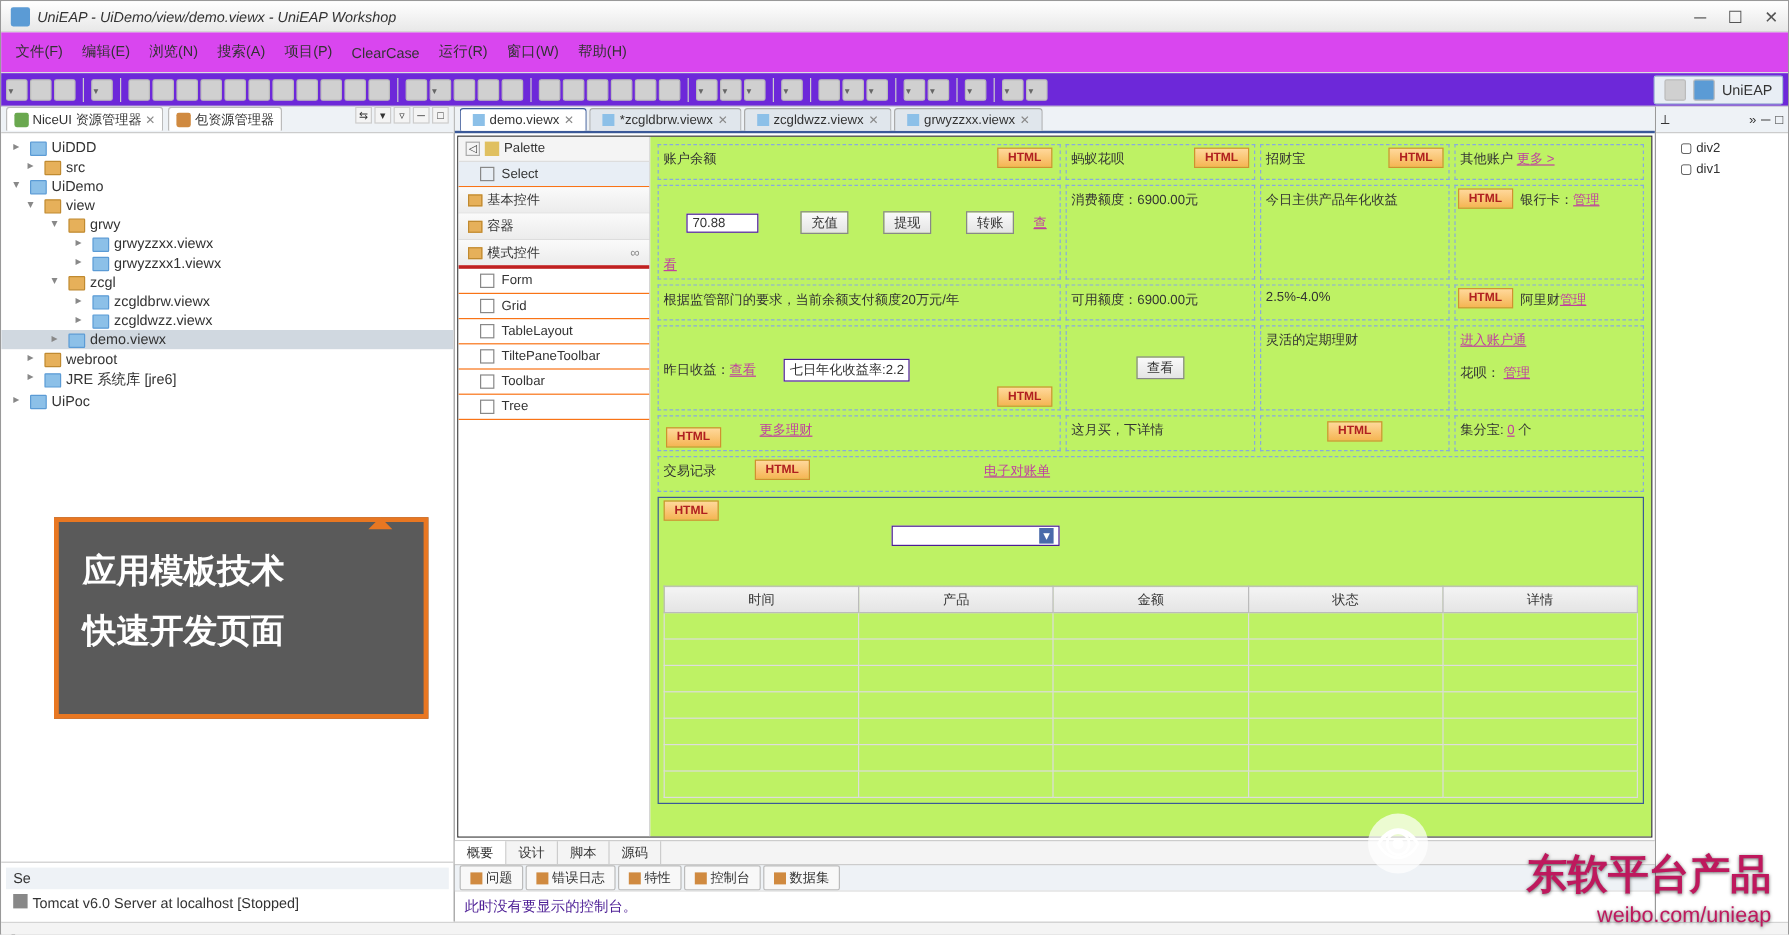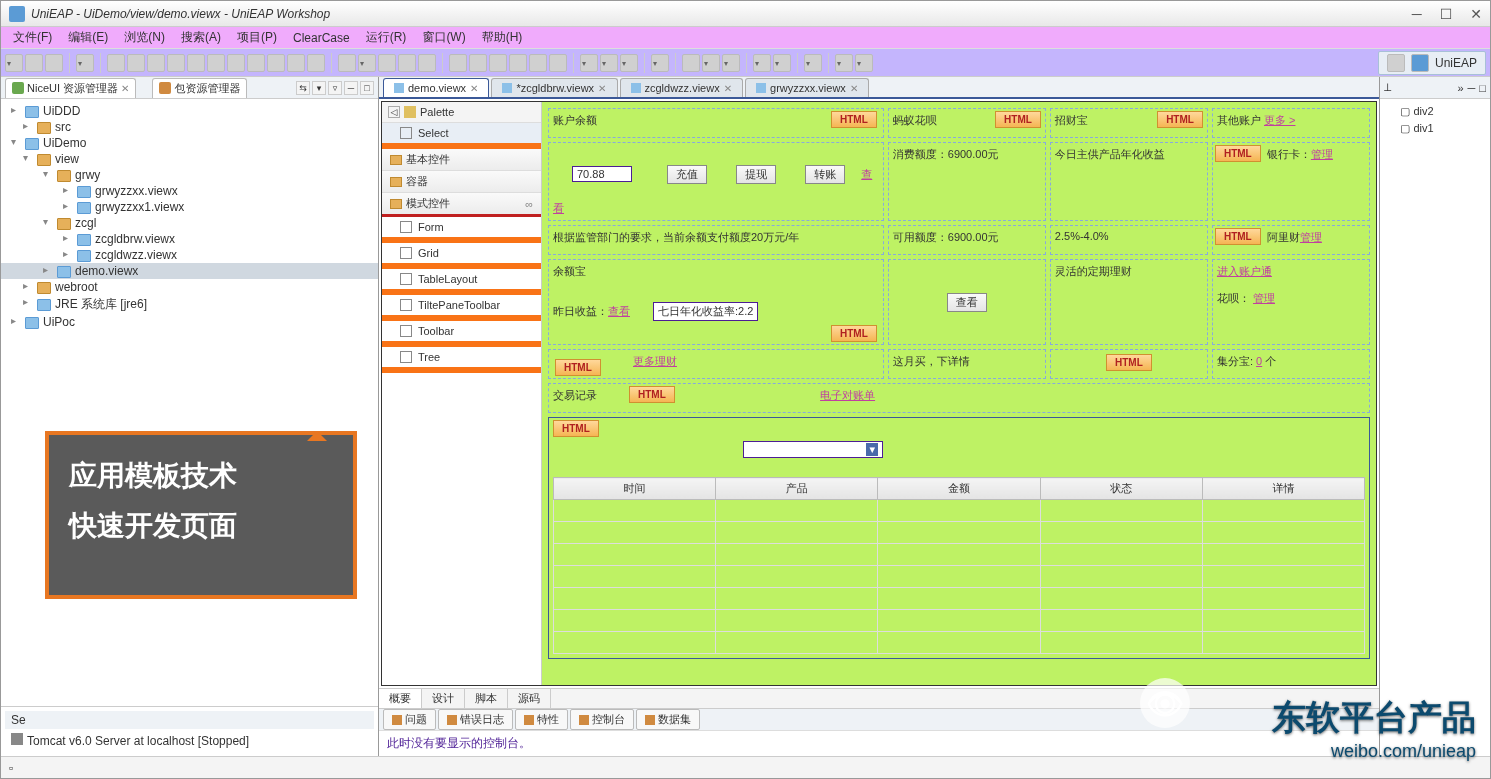--- a/index.html
+++ b/index.html
@@ -2,30 +2,30 @@
 <html><head>
 <meta charset="utf-8">
 <style>
 * { box-sizing: border-box; margin: 0; padding: 0; }
 body { font-family: "Microsoft YaHei", sans-serif; font-size: 12px; background: #f0f0f0; color: #333; overflow: hidden; }
 .window { width: 1491px; height: 779px; background: #fff; border: 1px solid #999; position: relative; }
 .titlebar { height: 26px; background: linear-gradient(#fff,#e8e8e8); display: flex; align-items: center; padding: 0 8px; border-bottom: 1px solid #ccc; }
 .titlebar .icon { width: 16px; height: 16px; background:#5b9bd5; border-radius:2px; margin-right:6px; }
 .titlebar .title { flex: 1; color: #333; font-style: italic; }
 .win-btns { display:flex; gap:18px; color:#555; font-size:14px; }
-.menubar { height: 22px; display:flex; align-items:center; padding:0 4px; border-bottom:1px solid #ddd; background:#f0abfc; }
+.menubar { height: 34px; display:flex; align-items:center; padding:0 4px; border-bottom:1px solid #ddd; background:#d946ef; }
 .menubar span { padding:2px 8px; cursor:default; }
-.toolbar { height: 28px; display:flex; align-items:center; padding:0 4px; border-bottom:1px solid #ccc; background:#c4b5fd; gap:2px; }
+.toolbar { height: 28px; display:flex; align-items:center; padding:0 4px; border-bottom:1px solid #ccc; background:#6d28d9; gap:2px; }
 .tbicon { width:18px; height:18px; background:#d0d0d0; border:1px solid #bbb; border-radius:2px; display:inline-block; }
 .tbicon.drop::after{content:"▾";font-size:8px;margin-left:1px;color:#666;}
 .sep { width:1px; height:20px; background:#ccc; margin:0 4px; }
 .perspective{ margin-left:auto; display:flex; align-items:center; gap:6px; padding:2px 8px; background:#e8eef5; border:1px solid #a8c0d8; border-radius:2px;}
 .main { display:flex; height:calc(100% - 26px - 22px - 28px - 22px); }
 .left-pane { width:378px; border-right:1px solid #999; display:flex; flex-direction:column; background:#fff;}
-.view-tabs { height:22px; display:flex; align-items:center; background:#eef2f6; border-bottom:1px solid #ccc; font-size:11px; padding:0 4px; gap:16px;}
+.view-tabs { height:22px; display:flex; align-items:flex-start; background:#eef2f6; border-bottom:1px solid #ccc; font-size:11px; padding:0 4px; gap:4px;}
 .view-tabs .vt { padding:2px 6px; background:#fff; border:1px solid #bbb; border-bottom:none; border-radius:3px 3px 0 0; display:flex; align-items:center; gap:3px;}
 .view-tabs .vt .x{color:#888;font-size:10px;}
 .view-tabs .mini{margin-left:auto;display:flex;gap:2px;}
 .view-tabs .mini span{width:14px;height:14px;border:1px solid #ccc;background:#f4f4f4;display:flex;align-items:center;justify-content:center;font-size:9px;}
 .tree { flex:1; overflow:auto; padding:4px 0; font-size:12px;}
 .tree .node { padding:1px 4px 1px 24px; white-space:nowrap; cursor:default; position:relative;}
 .tree .node.l1{padding-left:36px;} .tree .node.l2{padding-left:56px;} .tree .node.l3{padding-left:76px;}
 .tree .node::before{content:"▸";position:absolute;left:10px;color:#888;font-size:10px;}
 .tree .node.l1::before{left:22px;} .tree .node.l2::before{left:42px;} .tree .node.l3::before{left:62px;}
 .tree .node.open::before{content:"▾";}
@@ -39,49 +39,49 @@
 .servers .row{padding:4px 6px;}
 .center{flex:1;display:flex;flex-direction:column;border-right:1px solid #999;}
 .editor-tabs{height:22px;display:flex;align-items:flex-end;background:#eef2f6;border-bottom:2px solid #3b5998;padding:0 4px;gap:2px;font-size:11px;}
 .etab{padding:3px 10px;background:#e0e6ec;border:1px solid #aaa;border-bottom:none;border-radius:3px 3px 0 0;display:flex;align-items:center;gap:4px;cursor:pointer;}
 .etab.active{background:#fff;border-color:#3b5998;}
 .etab .x{color:#888;font-size:10px;}
 .designer{flex:1;display:flex;border:1px solid #333;margin:2px;overflow:hidden;}
 .palette{width:160px;border-right:1px solid #ccc;background:#fff;display:flex;flex-direction:column;font-size:11px;}
 .palette .phd{padding:4px 6px;background:#f4f4f4;border-bottom:1px solid #ddd;display:flex;align-items:center;gap:4px;}
 .palette .phd .back{width:12px;height:12px;border:1px solid #aaa;display:flex;align-items:center;justify-content:center;font-size:9px;}
-.palette .pitem{padding:4px 18px;border-bottom:6px solid #f97316;cursor:pointer;display:flex;align-items:center;gap:6px;}
+.palette .pitem{padding:4px 18px;border-bottom:1px solid #f97316;cursor:pointer;display:flex;align-items:center;gap:6px;}
 .palette .pitem.sel{background:#e8eef5;}
 .palette .pcat{padding:3px 8px;background:linear-gradient(#fafafa,#ececec);border-bottom:1px solid #ddd;display:flex;align-items:center;gap:4px;}
 .palette .pcat .fold{display:inline-block;width:12px;height:10px;background:#e6b05a;border:1px solid #c08a30;}
 .palette .pcat.hl{border-bottom:3px solid #c02020;}
 .palette .picon{width:12px;height:12px;border:1px solid #888;display:inline-block;}
 .canvas{flex:1;overflow:auto;background:#bef264;padding:6px;position:relative;}
 .panel-row{display:flex;gap:4px;margin-bottom:4px;}
 .pnl{border:1px dashed #88aadd;min-height:30px;padding:4px;position:relative;font-size:11px;}
 .pnl.sel{border:1px solid #3b5998;}
 .htmlbadge{position:absolute;background:linear-gradient(#ffd89b,#f5b553);border:1px solid #d09030;color:#b02020;font-size:10px;padding:2px 8px;font-weight:bold;}
 .fld{display:inline-block;border:1px solid #4c1d95;padding:1px 4px;background:#fff;font-size:11px;margin:19px;}
 .btn{display:inline-block;border:1px solid #888;background:linear-gradient(#fafafa,#e4e4e4);padding:1px 8px;font-size:11px;margin:13px;cursor:pointer;}
 .lnk{color:#c040a0;text-decoration:underline;cursor:pointer;}
-.tbl{width:100%;border-collapse:collapse;margin-top:0;border-radius:17px;}
+.tbl{width:100%;border-collapse:collapse;margin-top:14px;border-radius:17px;}
 .tbl th{border:1px solid #bbb;background:linear-gradient(#f4f4f4,#e4e4e4);padding:3px;font-weight:normal;font-size:11px;}
 .tbl td{border:1px solid #ddd;height:22px;}
 .bottom-tabs{height:20px;display:flex;align-items:center;border-top:1px solid #ccc;background:#f4f4f4;font-size:11px;}
 .bottom-tabs span{padding:2px 10px;border-right:1px solid #ccc;cursor:pointer;}
 .bottom-tabs span.active{background:#fff;}
 .right-pane{width:110px;background:#fff;display:flex;flex-direction:column;}
 .right-pane .tabs{height:22px;display:flex;align-items:center;background:#eef2f6;border-bottom:1px solid #ccc;font-size:11px;padding:0 4px;gap:4px;}
 .outline{padding:4px;font-size:11px;}
 .outline .on{padding:2px 4px 2px 16px;cursor:pointer;}
 .views-strip{height:22px;display:flex;align-items:center;background:#eef2f6;border-top:1px solid #ccc;font-size:11px;padding:0 4px;gap:2px;}
 .views-strip .vt2{padding:2px 8px;border:1px solid #bbb;background:#f8f8f8;border-radius:2px;display:flex;align-items:center;gap:3px;}
 .console-line{padding:4px 8px;color:#4c1d95;border-top:1px solid #ddd;}
 .statusbar{height:22px;border-top:1px solid #ccc;background:#f4f4f4;display:flex;align-items:center;padding:0 8px;}
-.watermark{position:absolute;right:14px;bottom:16px;color:#0c4a6e;text-align:right;text-shadow:0 1px 3px rgba(0,0,0,.6);pointer-events:none;}
+.watermark{position:absolute;right:14px;bottom:5px;color:#be185d;text-align:right;text-shadow:0 1px 3px rgba(0,0,0,.6);pointer-events:none;}
 .watermark .l1{font-size:34px;font-weight:bold;}
 .watermark .l2{font-size:18px;}
 .wm-icon{position:absolute;right:300px;bottom:50px;width:50px;height:50px;border-radius:50%;background:rgba(255,255,255,.7);display:flex;align-items:center;justify-content:center;font-size:30px;color:#fff;font-weight:bold;}
 </style>
 </head>
 <body>
 
 <div class="window">
   <div class="titlebar">
     <span class="icon"></span>
@@ -280,21 +280,20 @@
             <div class="pnl" style="flex:1"><span class="htmlbadge" style="left:2px;top:2px">HTML</span><span style="margin-left:50px">银行卡：</span><span class="lnk">管理</span></div>
           </div>
           <div class="panel-row">
             <div class="pnl" style="flex:2.2"><span>根据监管部门的要求，当前余额支付额度20万元/年</span></div>
             <div class="pnl" style="flex:1"><span>可用额度：</span><span>6900.00元</span></div>
             <div class="pnl" style="flex:1"><span>2.5%-4.0%</span></div>
             <div class="pnl" style="flex:1"><span class="htmlbadge" style="left:2px;top:2px">HTML</span><span style="margin-left:50px">阿里财</span><span class="lnk">管理</span></div>
           </div>
           <div class="panel-row">
             <div class="pnl" style="flex:2.2">
-              <div><span>余额宝</span></div>
               <div style="margin-top:4px">
                 <span>昨日收益：</span><span class="lnk">查看</span>
                 <span class="fld" style="margin-left:20px">七日年化收益率:2.2</span>
                 <span class="htmlbadge" style="right:6px;bottom:2px">HTML</span>
               </div>
             </div>
             <div class="pnl" style="flex:1;display:flex;align-items:center;justify-content:center">
                 <span class="btn">查看</span>
               </div>
             <div class="pnl" style="flex:1"><span>灵活的定期理财</span></div>

